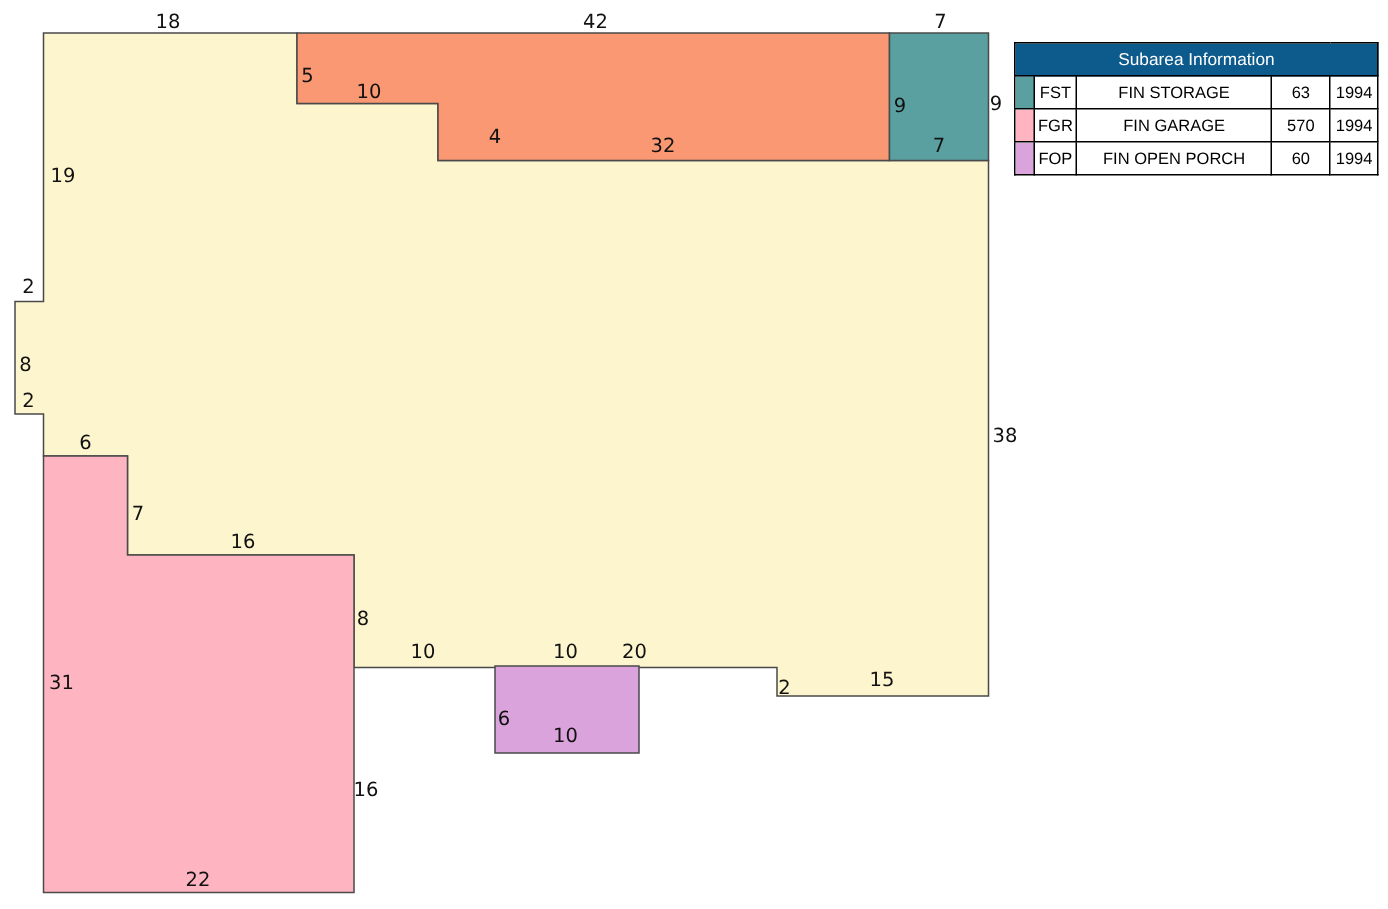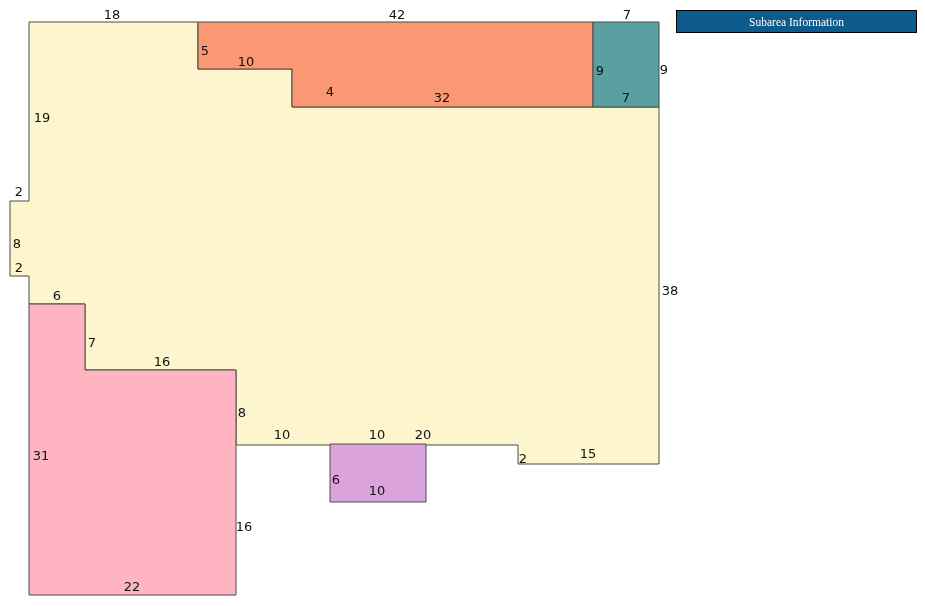--- a/index.html
+++ b/index.html
@@ -12,24 +12,24 @@
     overflow: hidden;
   }
   #sketch-svg { position: absolute; left: 0; top: 0; }
   .dim-label {
     font-family: "DejaVu Sans", sans-serif;
     font-size: 13px;
   }
   #subarea-table {
     position: absolute;
     left: 676px;
-    top: 10px;
+    top: 28px;
     border-collapse: collapse;
     table-layout: fixed;
-    font-family: Liberation Serif, serif;
+    font-family: Liberation Sans, sans-serif;
     font-size: 11px;
     color: #000000;
   }
   #subarea-table th {
     color: #ffffff;
     font-weight: normal;
     font-size: 11.5px;
     height: 21px;
     text-align: center;
     border: 1px solid #000000;
@@ -97,15 +97,36 @@
         <col class="c-desc">
         <col class="c-area">
         <col class="c-year">
     </colgroup>
     <thead>
       <tr>
         <th id="table-title-cell" colspan="5" style="background: rgb(13, 90, 140);">Subarea Information</th>
       </tr>
     </thead>
     <tbody id="subarea-rows">
+        <tr>
+          <td style="background: rgb(90, 160, 160);"></td>
+          <td>FST</td>
+          <td>FIN STORAGE</td>
+          <td>63</td>
+          <td>1994</td>
+        </tr>
+        <tr>
+          <td style="background: rgb(255, 181, 193);"></td>
+          <td>FGR</td>
+          <td>FIN GARAGE</td>
+          <td>570</td>
+          <td>1994</td>
+        </tr>
+        <tr>
+          <td style="background: rgb(219, 163, 219);"></td>
+          <td>FOP</td>
+          <td>FIN OPEN PORCH</td>
+          <td>60</td>
+          <td>1994</td>
+        </tr>
       </tbody>
   </table>
 </div>
 
 </body></html>

